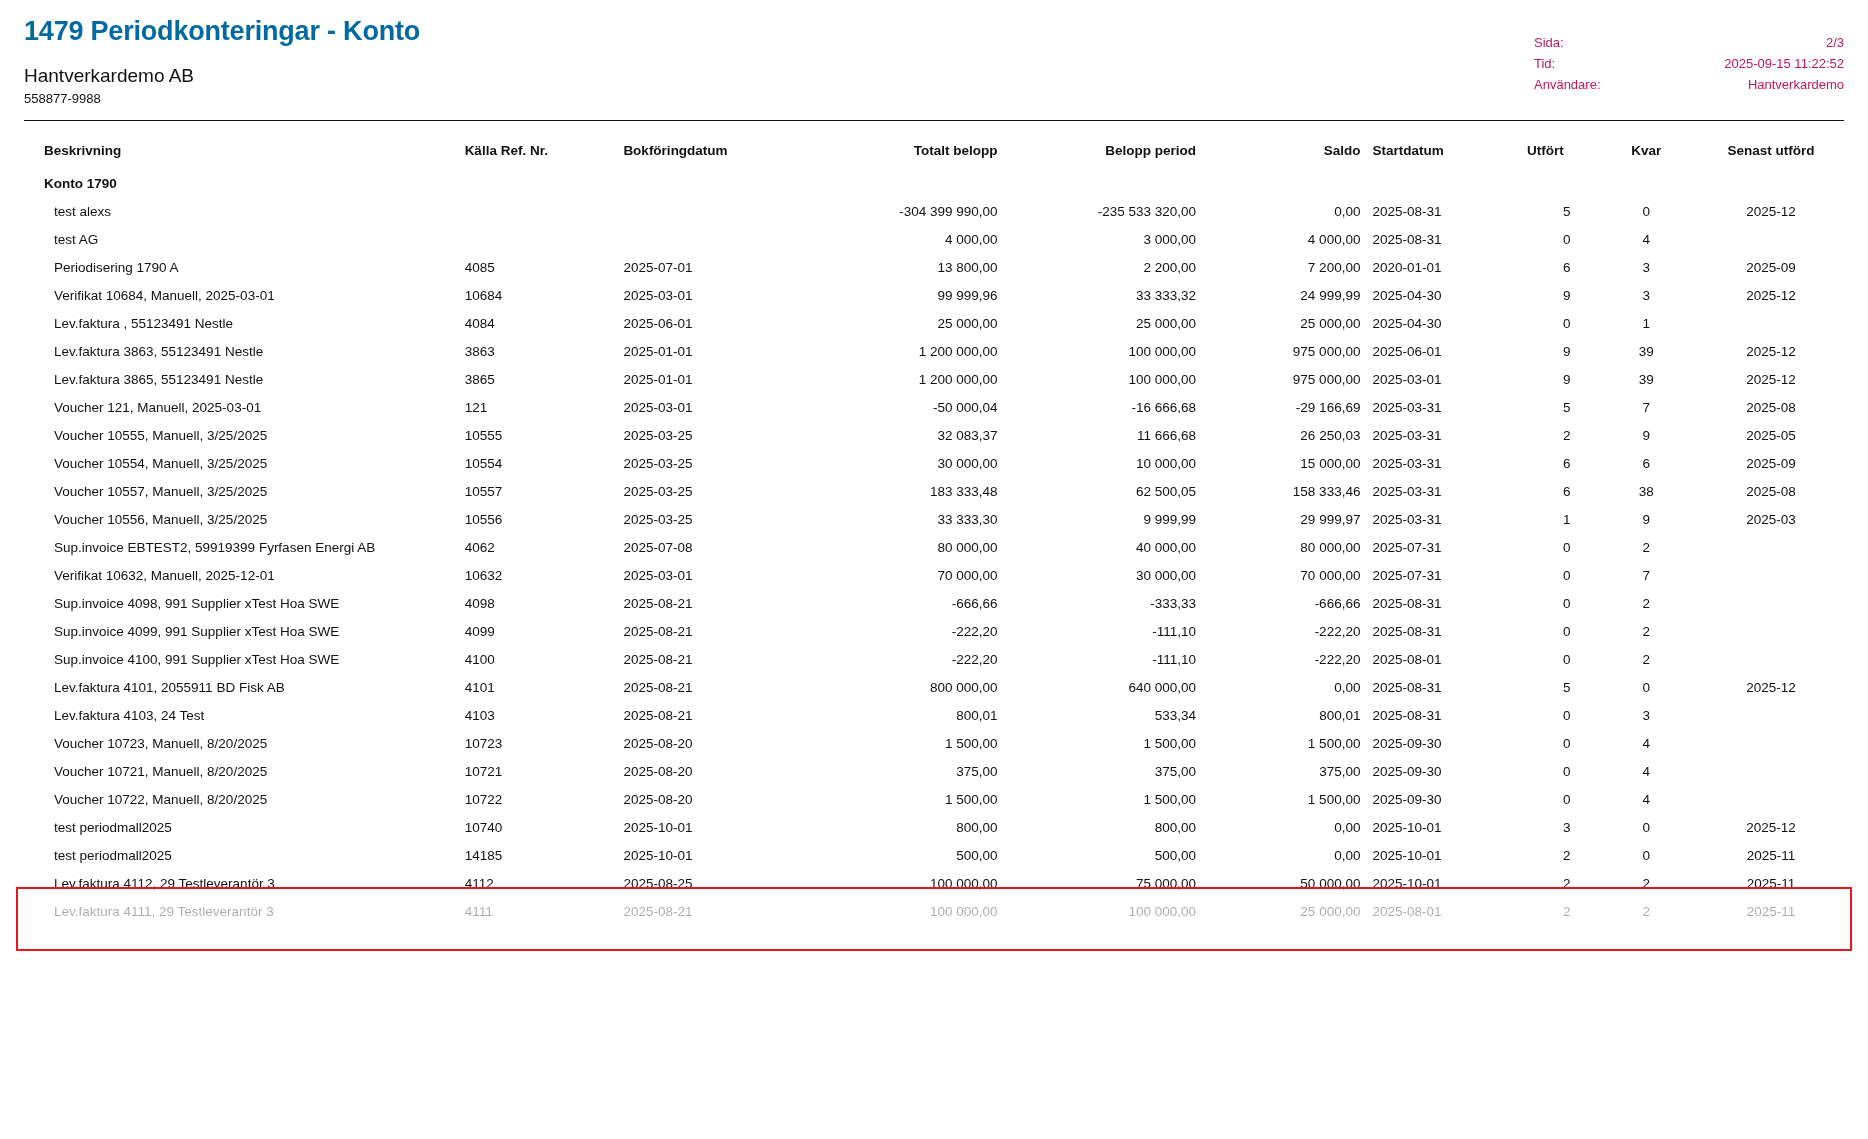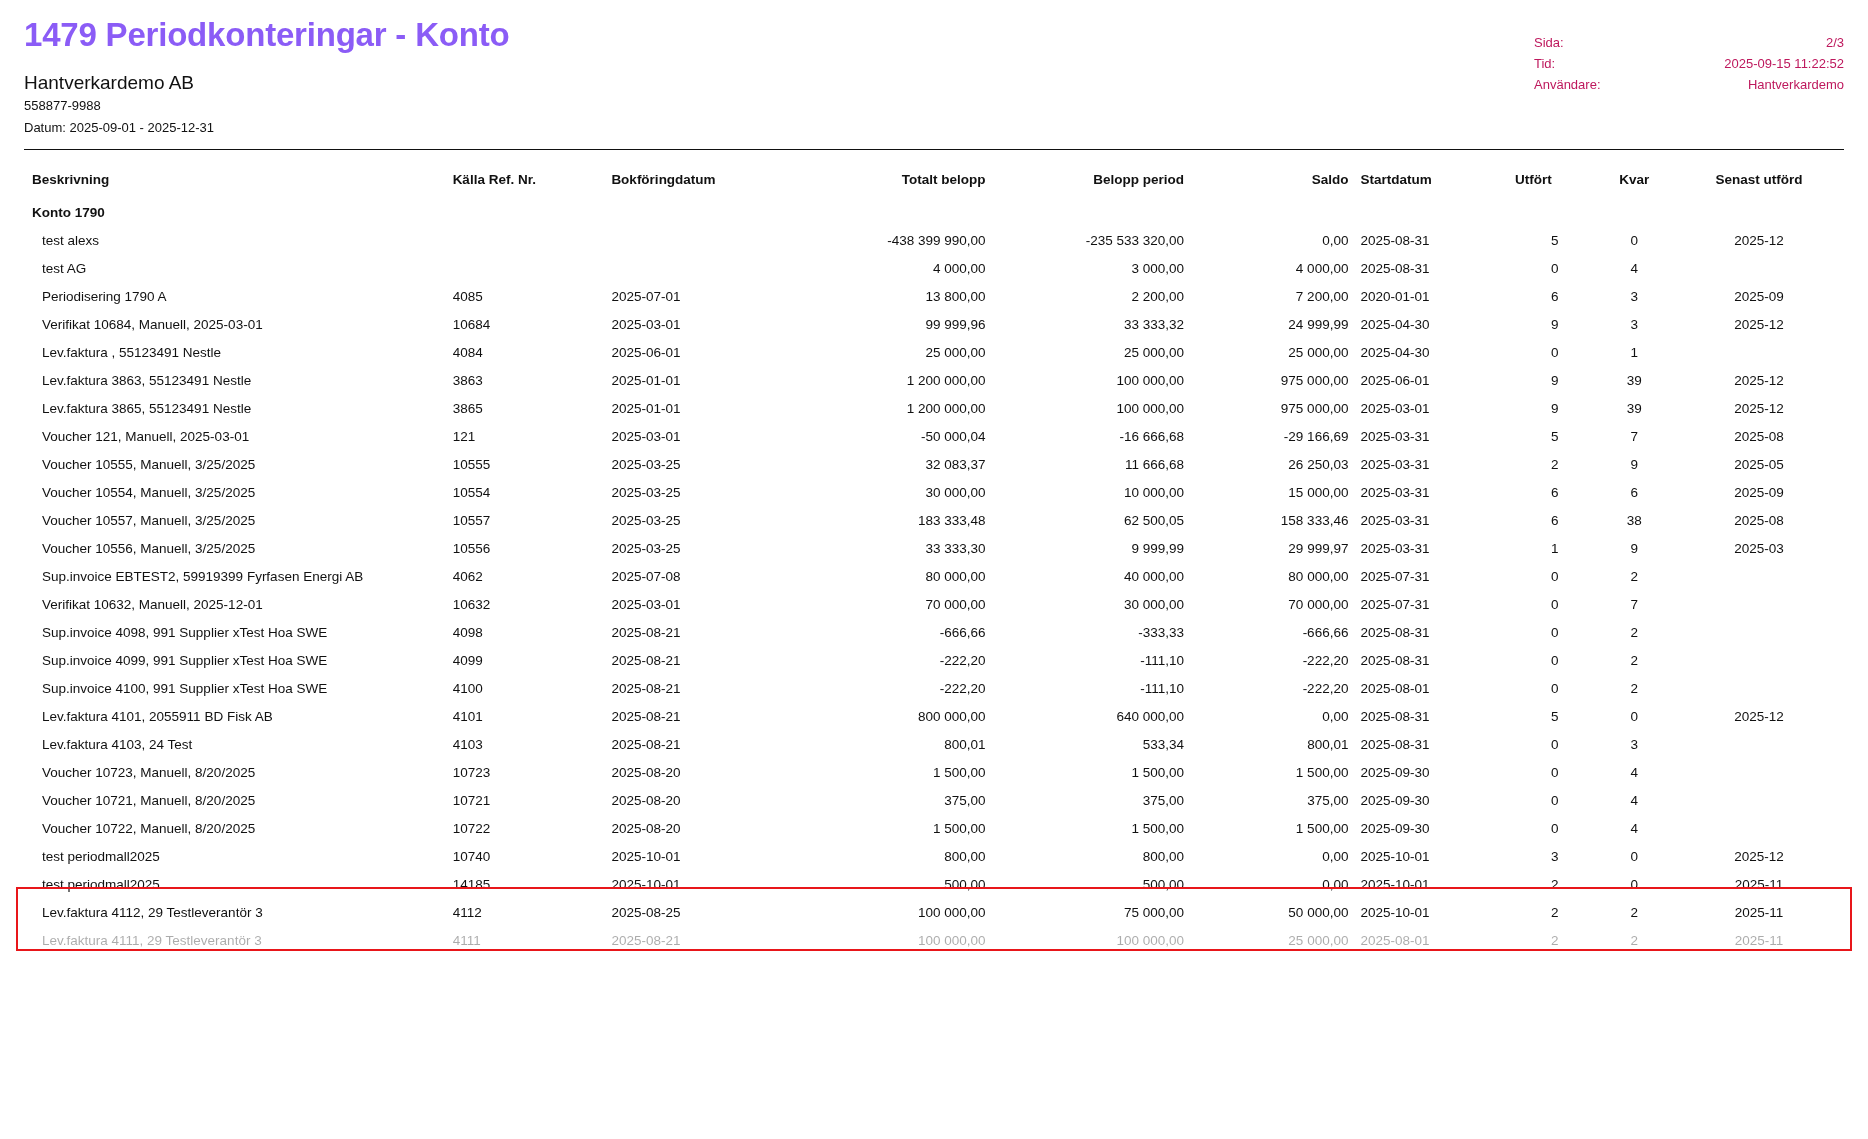--- a/index.html
+++ b/index.html
@@ -20,25 +20,25 @@
     height: 1139px;
     padding: 0;
     box-sizing: border-box;
   }
   .header {
     position: relative;
     padding: 16px 24px 0 24px;
     box-sizing: border-box;
   }
   .doc-title {
-    font-size: 33px;
+    font-size: 27px;
     font-weight: bold;
     letter-spacing: -0.2px;
     margin: 0 0 18px 0;
-    color: #8b5cf6;
+    color: #0369a1;
   }
   .company {
     font-size: 19px;
     margin: 0 0 4px 0;
     color: #111;
   }
   .orgnr {
     font-size: 13px;
     margin: 0 0 7px 0;
     color: #111;
@@ -63,21 +63,21 @@
   }
   .meta-label { text-align: left; }
   .meta-value { text-align: right; }
   .rule {
     border: none;
     border-top: 1.5px solid #111;
     margin: 14px 24px 0 24px;
   }
   table.grid {
     width: calc(100% - 48px);
-    margin: 0 24px;
+    margin: 0 36px;
     border-collapse: collapse;
     font-size: 13.5px;
     table-layout: fixed;
   }
   table.grid th {
     font-weight: bold;
     font-size: 13.5px;
     padding: 22px 0 10px 0;
     color: #111;
     white-space: nowrap;
@@ -136,21 +136,20 @@
 </style>
 </head>
 <body>
 
 <div class="page">
 
   <div class="header">
     <div class="doc-title">1479 Periodkonteringar - Konto</div>
     <div class="company">Hantverkardemo AB</div>
     <div class="orgnr">558877-9988</div>
-    <div class="daterange">Datum: 2025-09-01 - 2025-12-31</div>
 
     <div class="meta">
       <div class="meta-row">
         <span class="meta-label">Sida:</span>
         <span class="meta-value">2/3</span>
       </div>
       <div class="meta-row">
         <span class="meta-label">Tid:</span>
         <span class="meta-value">2025-09-15 11:22:52</span>
       </div>
@@ -179,21 +178,21 @@
       </tr>
     </thead>
     <tbody>
       <tr class="group-row">
         <td class="c-desc" colspan="10">Konto 1790</td>
       </tr>
     <tr class="data-row">
           <td class="c-desc">test alexs</td>
           <td class="c-src"></td>
           <td class="c-date"></td>
-          <td class="c-total">-438 399 990,00</td>
+          <td class="c-total">-304 399 990,00</td>
           <td class="c-period">-235 533 320,00</td>
           <td class="c-saldo">0,00</td>
           <td class="c-start">2025-08-31</td>
           <td class="c-utf">5</td>
           <td class="c-kvar">0</td>
           <td class="c-last">2025-12</td>
         </tr>
         <tr class="data-row">
           <td class="c-desc">test AG</td>
           <td class="c-src"></td>

